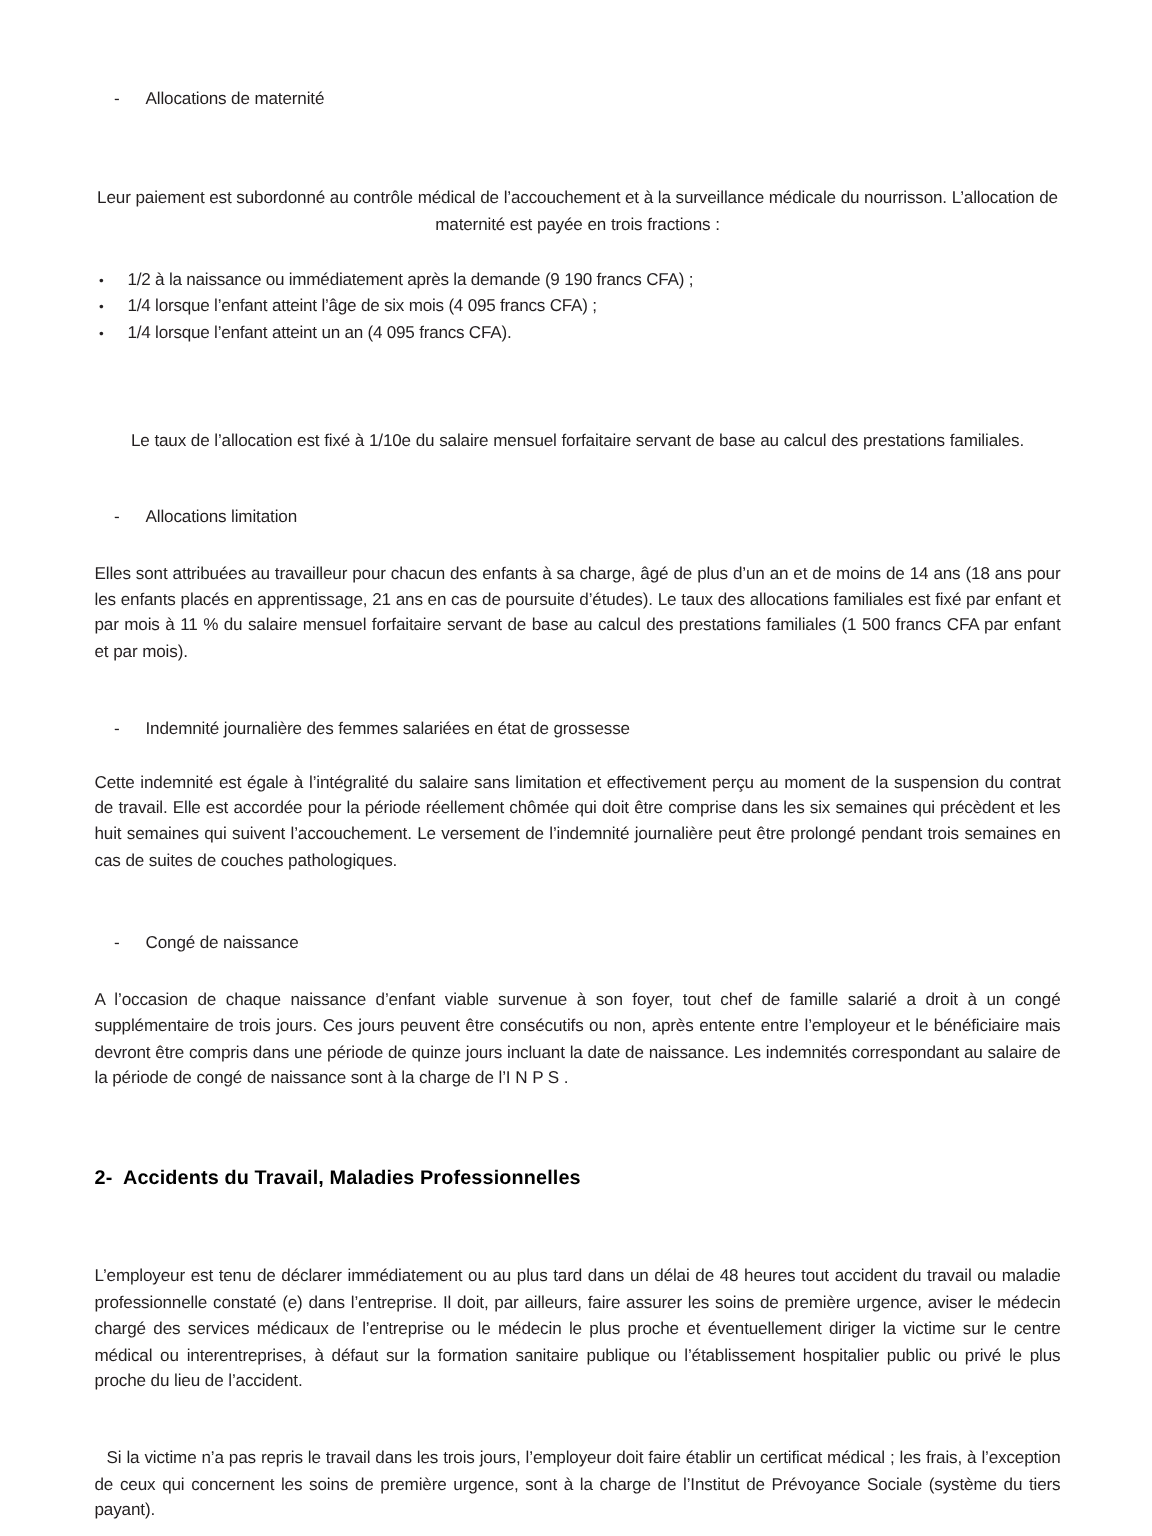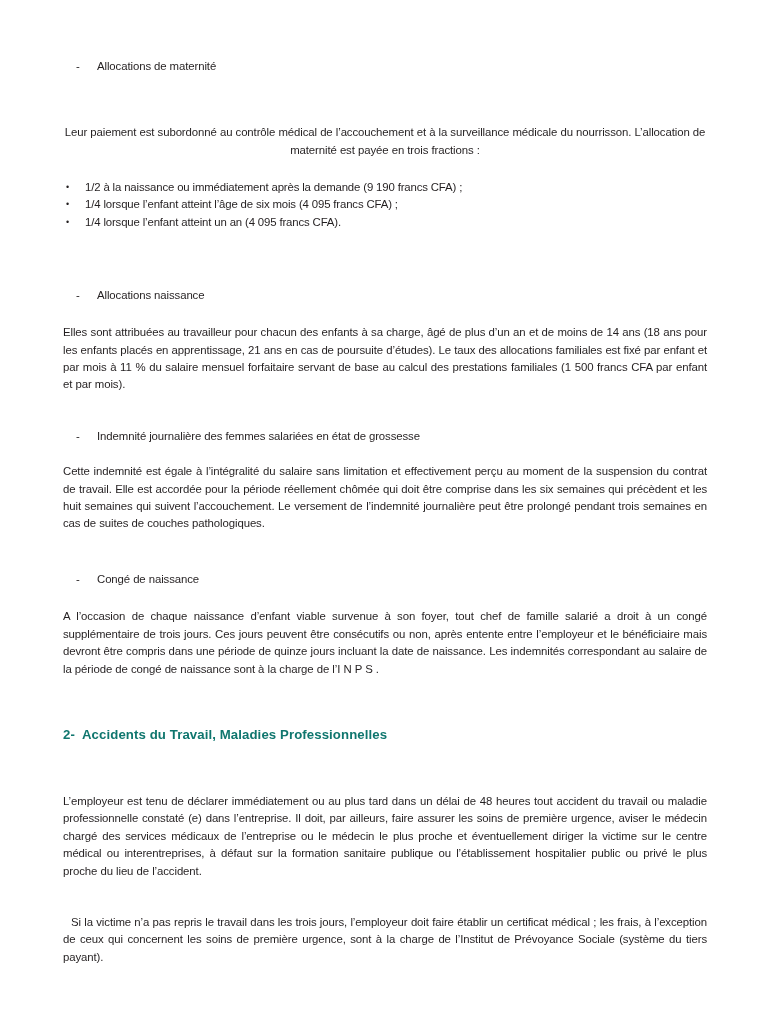--- a/index.html
+++ b/index.html
@@ -94,21 +94,21 @@
     line-height: 17.2px;
   }
   .bullet-list li .text {
     flex: 1 1 auto;
   }
 
   
   .section-heading {
     font-size: 13.2px;
     font-weight: bold;
-    color: #0f766e;
+    color: #000000;
     line-height: 17px;
     letter-spacing: 0.1px;
     margin: 0;
     white-space: pre;
   }
 
   
   .bold-heading {
     font-size: 11.6px;
     font-weight: bold;
@@ -153,26 +153,27 @@
         <span class="text">1/4 lorsque l’enfant atteint l’âge de six mois (4 095 francs CFA) ;</span>
       </li>
       <li>
         <span class="marker">•</span>
         <span class="text">1/4 lorsque l’enfant atteint un an (4 095 francs CFA).</span>
       </li>
     </ul>
 
     <div class="sp-22"></div>
 
+    <p class="para left">Le taux de l’allocation est fixé à 1/10e du salaire mensuel forfaitaire servant de base au calcul des prestations familiales.</p>
 
     <div class="sp-34"></div>
 
     <div class="dash-item">
       <span class="marker">-</span>
-      <span class="label">Allocations naissance</span>
+      <span class="label">Allocations limitation</span>
     </div>
 
     <div class="sp-20"></div>
 
     <p class="para">Elles sont attribuées au travailleur pour chacun des enfants à sa charge, âgé de plus d’un an et de moins de 14 ans (18 ans pour les enfants placés en apprentissage, 21 ans en cas de poursuite d’études). Le taux des allocations familiales est fixé par enfant et par mois à 11 % du salaire mensuel forfaitaire servant de base au calcul des prestations familiales (1 500 francs CFA par enfant et par mois).</p>
 
     <div class="sp-34"></div>
 
     <div class="dash-item">
       <span class="marker">-</span>

